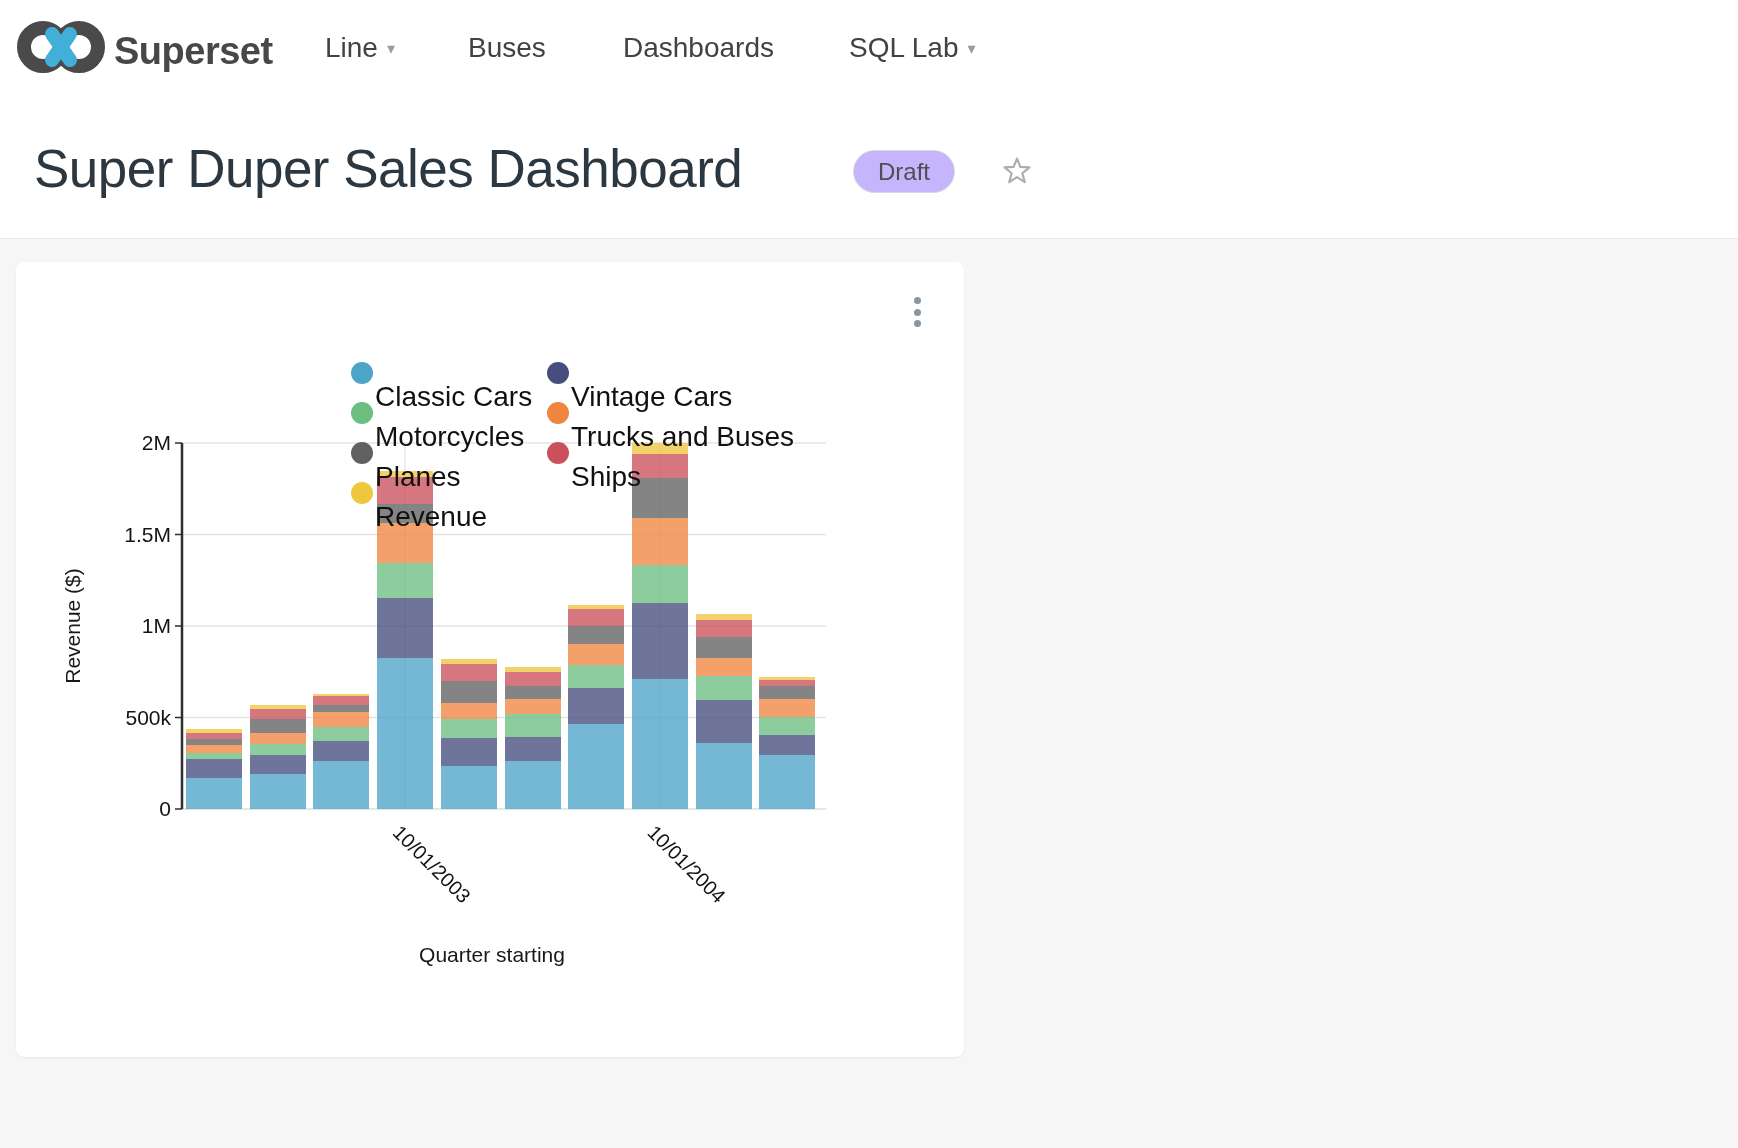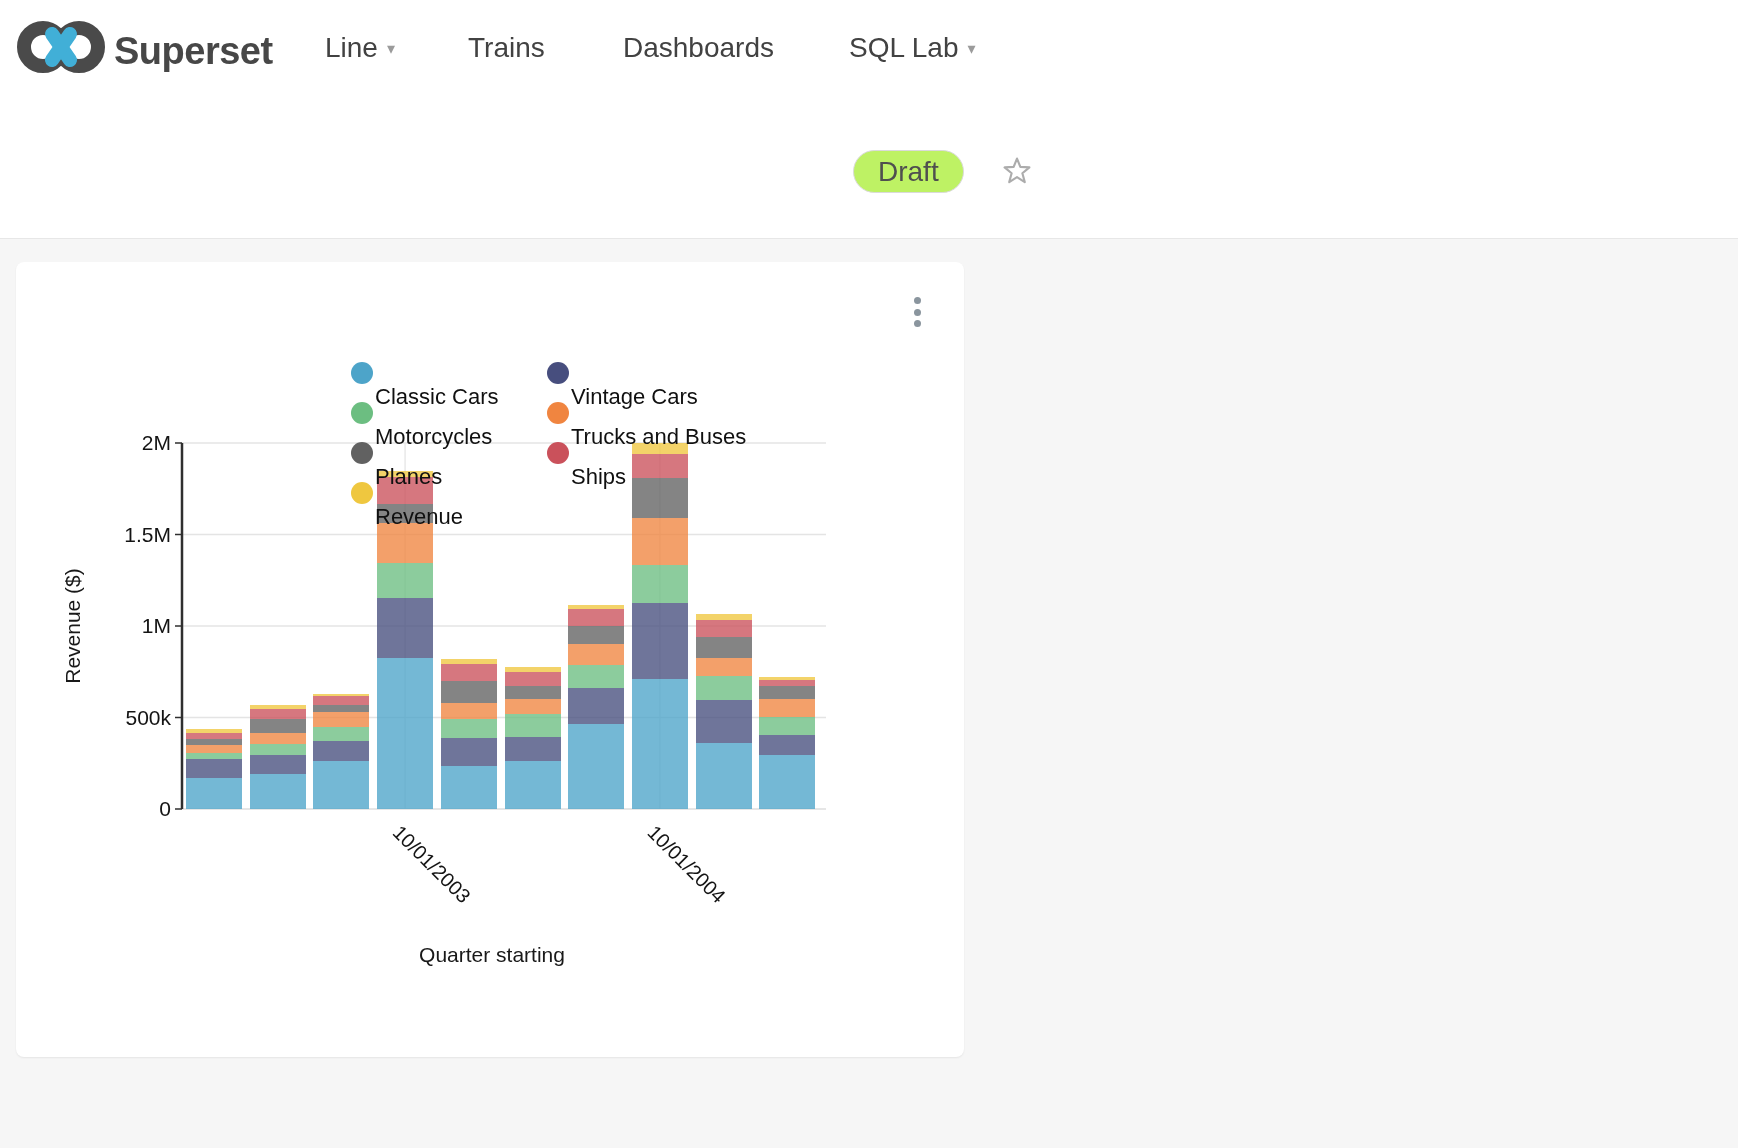--- a/index.html
+++ b/index.html
@@ -26,22 +26,22 @@
     position: absolute; top: 32px; font-size: 28px; color: #424242; cursor: pointer;
     white-space: nowrap;
   }
   .nav-caret { color: #9B9B9B; font-size: 16px; margin-left: 9px; vertical-align: 3px; }
   .page-title {
     position: absolute; left: 34px; top: 138px;
     font-size: 53px; font-weight: 500; color: #2C3841; letter-spacing: -0.5px;
   }
   .draft-badge {
     position: absolute; left: 853px; top: 150px; height: 43px; padding: 0 24px;
-    background: #bef264; border: 1.5px solid #DADADA; border-radius: 21.5px;
-    font-size: 28px; color: #4F4F4F; display: flex; align-items: center; cursor: pointer;
+    background: #c4b5fd; border: 1.5px solid #DADADA; border-radius: 21.5px;
+    font-size: 24px; color: #4F4F4F; display: flex; align-items: center; cursor: pointer;
   }
   .star-btn { position: absolute; left: 1003px; top: 157px; width: 30px; height: 30px; cursor: pointer; }
 
   
   .card {
     position: absolute; left: 16px; top: 262px; width: 948px; height: 795px;
     background: #FFFFFF; border-radius: 8px;
     box-shadow: 0 1px 2px rgba(0,0,0,0.07);
   }
   .card-title {
@@ -55,21 +55,21 @@
   }
   .kebab-dot { width: 7px; height: 7px; border-radius: 50%; background: #8A959E; }
 
   
   .legend {
     position: absolute; left: 335px; top: 100px;
     display: grid; grid-template-columns: 196px auto; row-gap: 18px;
   }
   .legend-item { display: flex; align-items: center; height: 22px; cursor: pointer; white-space: nowrap; }
   .legend-dot { width: 22px; height: 22px; border-radius: 50%; flex: 0 0 22px; }
-  .legend-label { font-size: 22px; color: #101010; margin-left: 2px; margin-top: 48px; }
+  .legend-label { font-size: 28px; color: #101010; margin-left: 2px; margin-top: 48px; }
 
   
   .chart-svg { position: absolute; left: 0; top: 0; width: 948px; height: 795px; }
   .chart-svg text { font-family: "Liberation Sans", sans-serif; }
   .axis-title { font-size: 21px; fill: #191919; }
 </style>
 </head>
 <body>
 
 <div id="app">
@@ -83,29 +83,30 @@
         <line x1="35" y1="26" x2="53" y2="52" stroke="#41AFD7" stroke-width="14" stroke-linecap="round"></line>
         <line x1="35" y1="52" x2="53" y2="26" stroke="#41AFD7" stroke-width="14" stroke-linecap="round"></line>
       </svg>
       <span class="brand-text">Superset</span>
     </div>
 
     <div class="nav-item" style="left:325px">
       <span>Line</span><span class="nav-caret">▾</span>
     </div>
     <div class="nav-item" style="left:468px">
-      <span>Trains</span>
+      <span>Buses</span>
     </div>
     <div class="nav-item" style="left:623px">
       <span>Dashboards</span>
     </div>
     <div class="nav-item" style="left:849px">
       <span>SQL Lab</span><span class="nav-caret">▾</span>
     </div>
 
+    <h1 class="page-title">Super Duper Sales Dashboard</h1>
 
     <div class="draft-badge">
       <span>Draft</span>
     </div>
 
     <div class="star-btn">
       <svg width="28" height="28" viewBox="0 0 26 26">
         <path d="M13 1.5 L16.1 9.2 L24.5 9.7 L18 15.1 L20.2 23.3 L13 18.7 L5.8 23.3 L8 15.1 L1.5 9.7 L9.9 9.2 Z" fill="none" stroke="#ACACAC" stroke-width="2" stroke-linejoin="round"></path>
       </svg>
     </div>

